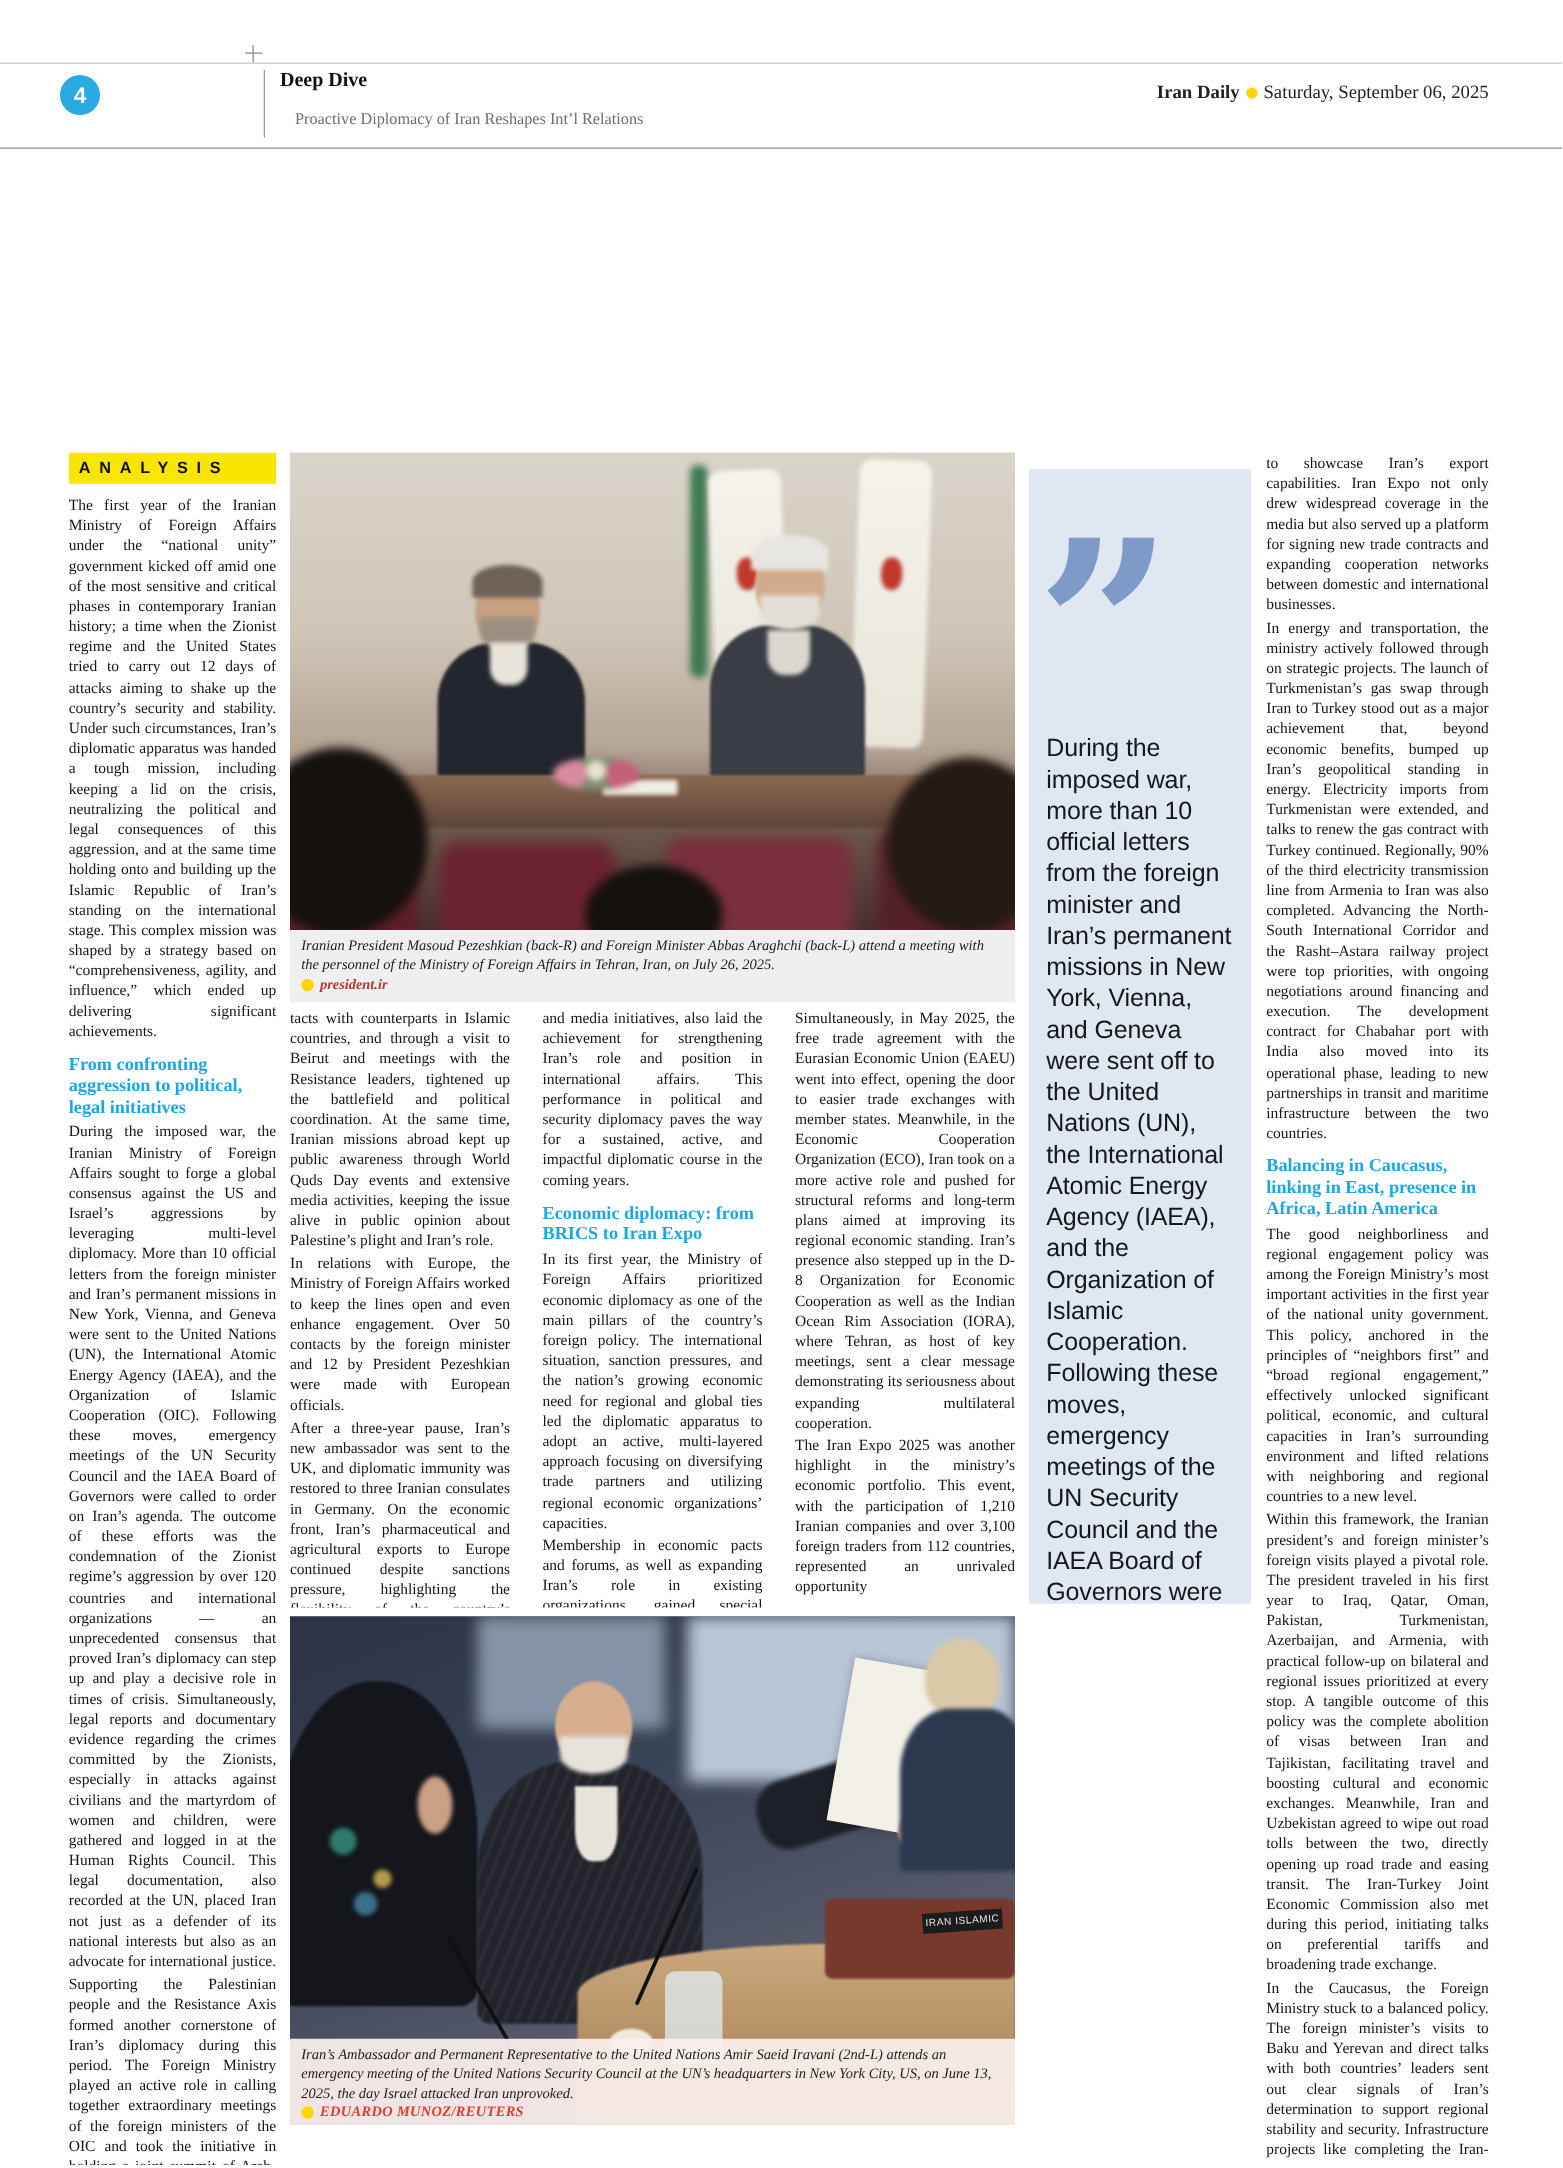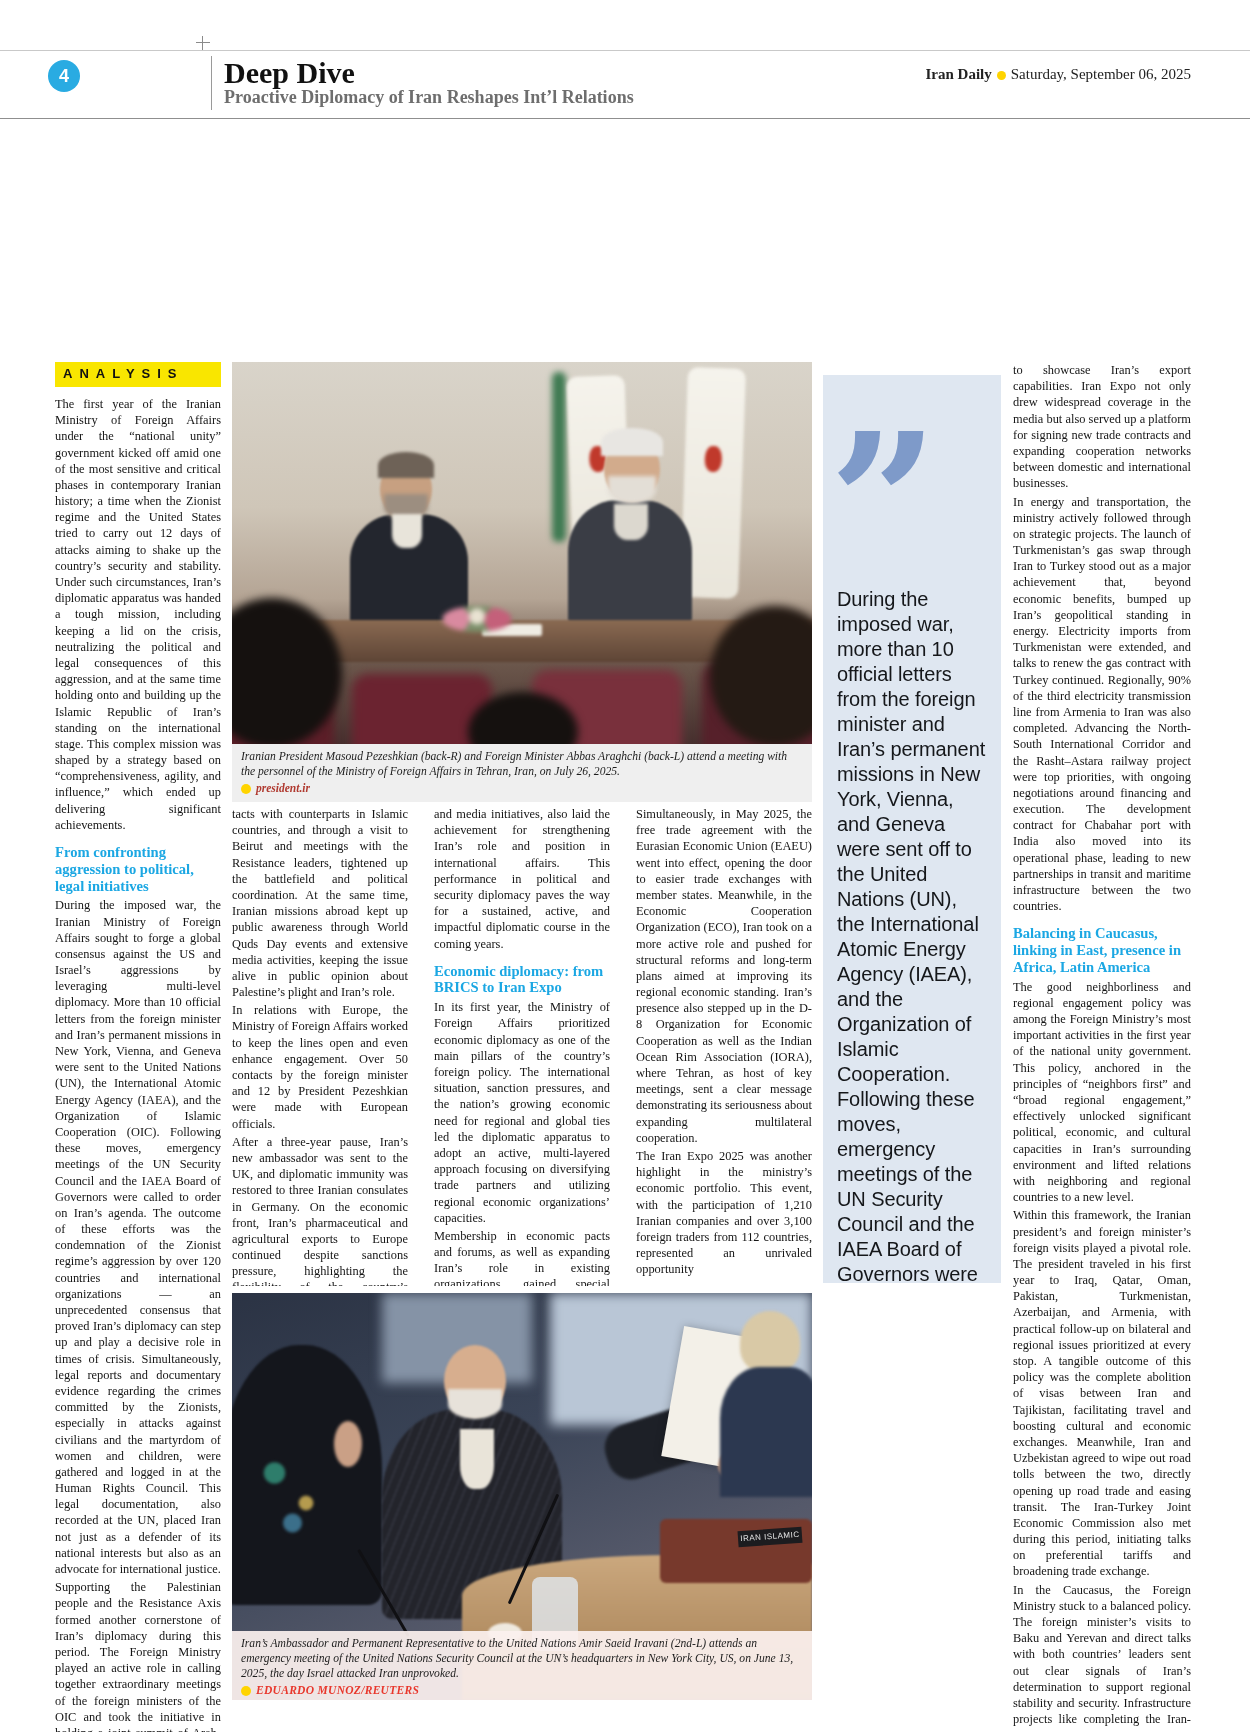--- a/index.html
+++ b/index.html
@@ -12,22 +12,22 @@
   .top-hairline { position:absolute; top:50px; left:0; width:1250px; border-top:1px solid #c9c9c9; }
   .reg-cross { position:absolute; left:196px; top:36px; width:14px; height:14px; }
   .reg-cross .h { position:absolute; top:6px; left:0; width:14px; border-top:1px solid #8a8a8a; }
   .reg-cross .v { position:absolute; left:6px; top:0; height:14px; border-left:1px solid #8a8a8a; }
   .page-circle {
     position:absolute; left:48px; top:60px; width:32px; height:32px; border-radius:50%;
     background:#29abe2; color:#fff; font-family:"Liberation Sans",sans-serif;
     font-weight:bold; font-size:18px; line-height:32px; text-align:center;
   }
   .hdr-divider { position:absolute; left:211px; top:56px; height:54px; border-left:1px solid #9a9a9a; }
-  .section-title { position:absolute; left:224px; top:56px; font-weight:bold; font-size:30px; color:#111; }
-  .section-sub { position:absolute; left:224px; top:87px; font-size:18px; color:#6e6e6e;font-weight:bold; }
+  .section-title { position:absolute; left:224px; top:56px; font-weight:bold; font-size:16px; color:#111; }
+  .section-sub { position:absolute; left:236px; top:87px; font-size:13px; color:#6e6e6e; }
   .hdr-right { position:absolute; top:66px; right:59px; font-size:15px; color:#222; white-space:nowrap;margin-left:12px; }
   .hdr-right .pub { font-weight:bold; }
   .dot { display:inline-block; width:9px; height:9px; border-radius:50%; background:#ffd400; margin:0 5px; vertical-align:middle; }
   .hdr-rule { position:absolute; top:118px; left:0; width:1250px; border-top:1.5px solid #8f8f8f; }
 
   
   .hero {
     position:absolute; left:30px; top:140px; width:1190px; height:205px;
     background:#b6c0d8;
   }

